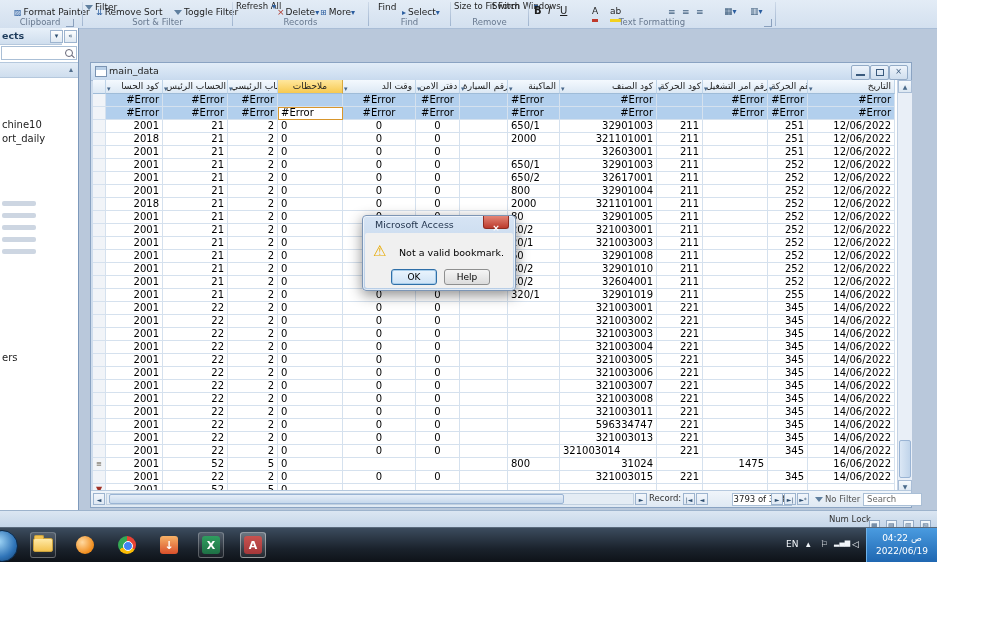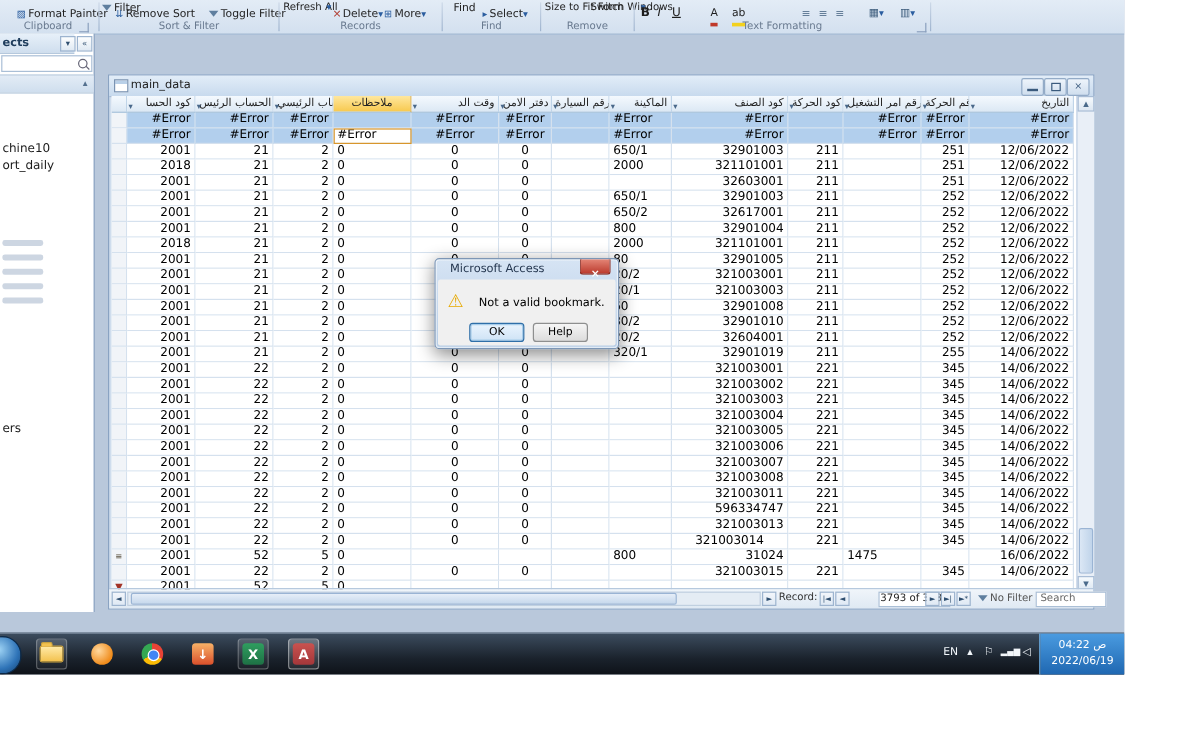--- a/index.html
+++ b/index.html
@@ -673,39 +673,39 @@
             <tr class="">
               <td class="sel"></td>
               <td class="" style="text-align:right">2001</td>
               <td class="" style="text-align:right">22</td>
               <td class="" style="text-align:right">2</td>
               <td class="" style="text-align:left">0</td>
               <td class="" style="text-align:center">0</td>
               <td class="" style="text-align:center">0</td>
               <td class="" style="text-align:right"></td>
               <td class="" style="text-align:left"></td>
-              <td class="" style="text-align:center">321003014</td>
+              <td class="" style="text-align:left">321003014</td>
               <td class="" style="text-align:right">221</td>
               <td class="" style="text-align:right"></td>
               <td class="" style="text-align:right">345</td>
               <td class="" style="text-align:right">14/06/2022</td>
             </tr>
             <tr class="">
               <td class="sel"><span>≡</span></td>
               <td class="" style="text-align:right">2001</td>
               <td class="" style="text-align:right">52</td>
               <td class="" style="text-align:right">5</td>
               <td class="" style="text-align:left">0</td>
               <td class="" style="text-align:center"></td>
               <td class="" style="text-align:center"></td>
               <td class="" style="text-align:right"></td>
               <td class="" style="text-align:left">800</td>
               <td class="" style="text-align:right">31024</td>
               <td class="" style="text-align:right"></td>
-              <td class="" style="">1475</td>
+              <td class="" style="text-align:right">1475</td>
               <td class="" style="text-align:right"></td>
               <td class="" style="text-align:right">16/06/2022</td>
             </tr>
             <tr class="">
               <td class="sel"></td>
               <td class="" style="text-align:right">2001</td>
               <td class="" style="text-align:right">22</td>
               <td class="" style="text-align:right">2</td>
               <td class="" style="text-align:left">0</td>
               <td class="" style="text-align:center">0</td>
@@ -756,20 +756,29 @@
       <span class="hbtn" style="left:605px">◄</span>
       <span class="recbox" style="left:641px">3793 of 3888</span>
       <span class="hbtn" style="left:680px">►</span>
       <span class="hbtn" style="left:693px">►|</span>
       <span class="hbtn" style="left:706px">►*</span>
       <span class="nofilter" style="left:724px"><span class="funnel"></span><span>No Filter</span></span>
       <span class="searchbox" style="left:772px">Search</span>
     </div>
   </div>
 
+  <div class="statusbar">
+    <span class="numlock">Num Lock</span>
+    <span class="viewbtns">
+      <span>▦</span>
+      <span>▤</span>
+      <span>▥</span>
+      <span>▧</span>
+    </span>
+  </div>
 
   <div class="taskbar">
     <span class="start-orb"></span>
     <span class="tb-icon tb-open-soft" style="left:30px">
         <span class="folder-glyph"></span>
       </span>
     <span class="tb-icon" style="left:72px">
         <span class="orange-circle"></span>
       </span>
     <span class="tb-icon" style="left:114px">

